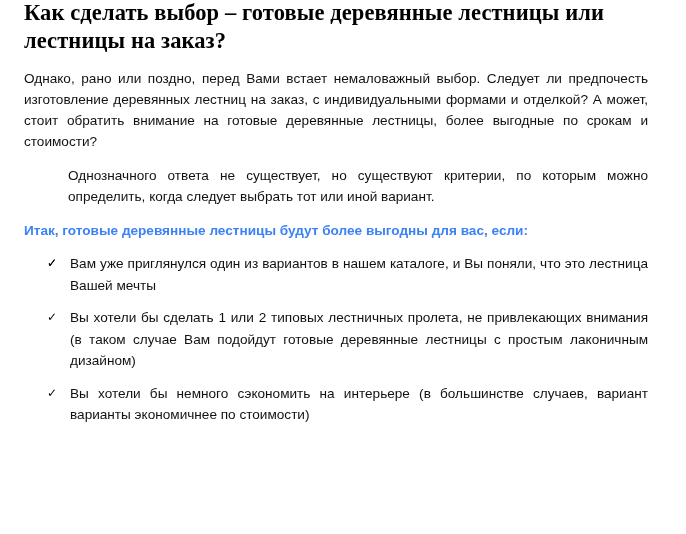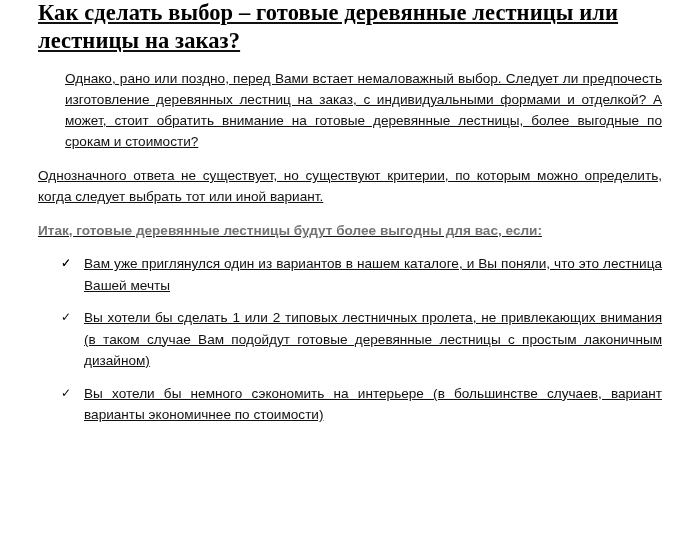--- a/index.html
+++ b/index.html
@@ -10,53 +10,52 @@
     body {
       width: 686px;
       height: 534px;
       overflow: hidden;
       position: relative;
       color: #111111;
       font-family: "Liberation Sans", sans-serif;
     }
     .doc {
       position: absolute;
-      left: 38px;
+      left: 24px;
       top: 0;
       width: 624px;
-      text-decoration: underline;
     }
     .title {
       margin: 0;
       font-family: "Liberation Serif", serif;
       font-weight: bold;
       font-size: 22.5px;
       line-height: 28px;
       color: #000000;
       padding-top: -2px;
       margin-top: -1px;
       letter-spacing: 0.1px;
     }
     .para {
       margin: 0;
       font-size: 13.6px;
       line-height: 21px;
       text-align: justify;
       color: #111111;
     }
     .p1 { margin-top: 3px; }
-    .p2 { margin-top: 13px; margin-left: 27px; }
-    .p3 { margin-top: 13px; }
+    .p2 { margin-top: 13px; }
+    .p3 { margin-top: 13px; margin-left: 44px; }
     .lead {
       margin: 0;
       margin-top: 13px;
       font-weight: bold;
       font-size: 13.6px;
       line-height: 21px;
-      color: #737373;
+      color: #3b82f6;
     }
     .list {
       list-style: none;
       margin: 0;
       padding: 0;
       margin-top: 12px;
     }
     .list-item {
       position: relative;
       padding-left: 46px;

